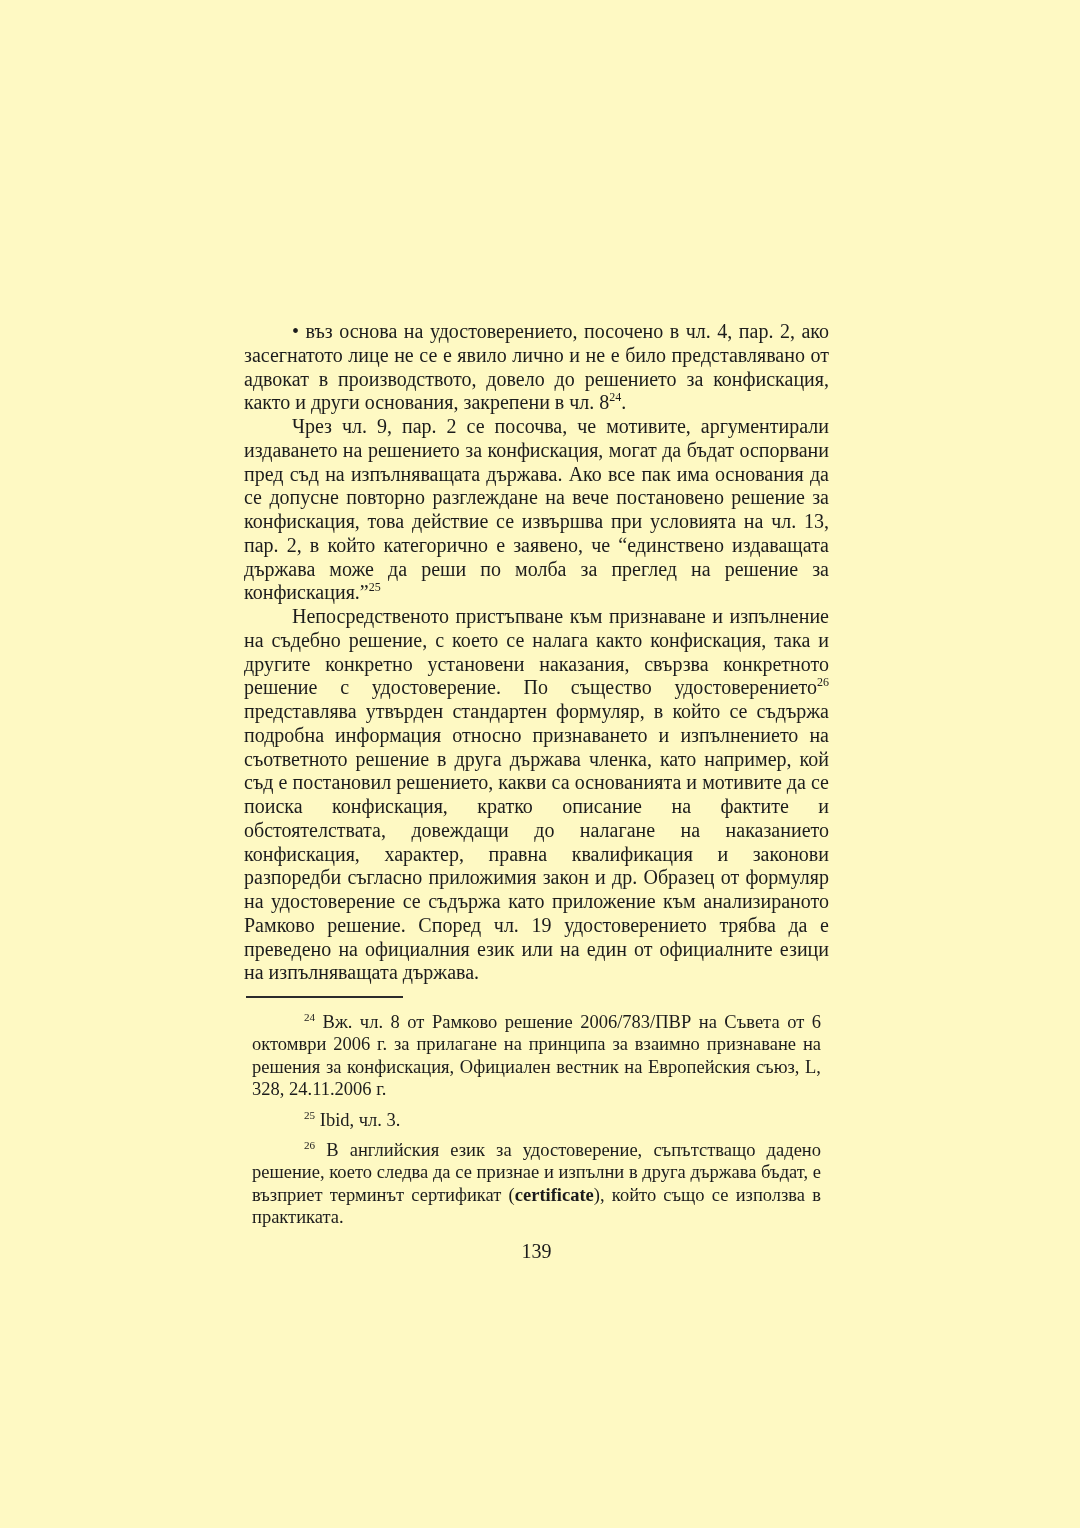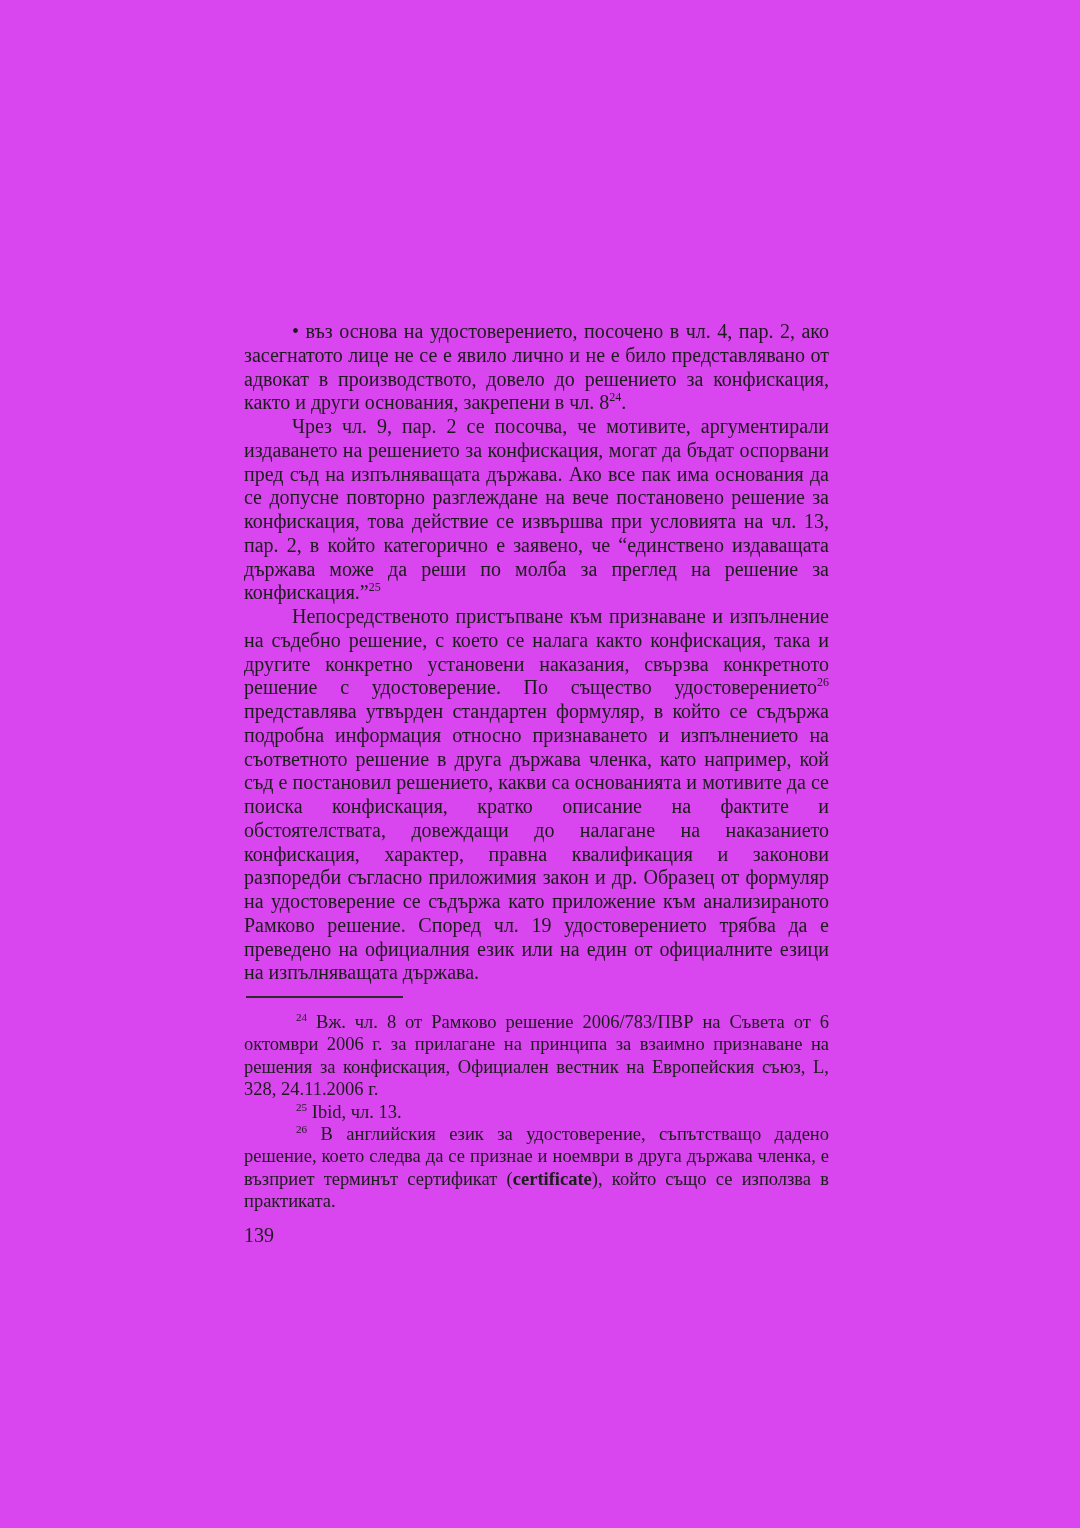--- a/index.html
+++ b/index.html
@@ -4,21 +4,21 @@
 <style>
   html, body {
     margin: 0;
     padding: 0;
     background: #ffffff;
   }
   .page {
     position: relative;
     width: 1080px;
     height: 1528px;
-    background: #d946ef;
+    background: #fef9c3;
     font-family: "Liberation Serif", serif;
     color: #1c1c1c;
     overflow: hidden;
   }
   .content {
     margin-left: 244px;
     padding-top: 320px;
     width: 585px;
   }
   .body-text p {
@@ -40,47 +40,48 @@
     font-weight: bold;
   }
   .fn-rule {
     width: 157px;
     height: 2px;
     background: #2b2b2b;
     margin: 11px 0 13px 2px;
     border: none;
   }
   .footnotes p {
-    margin: 0;
+    margin: 8px;
     text-align: justify;
     text-indent: 52px;
     font-size: 18.5px;
     line-height: 22.4px;
   }
   .page-number {
     margin-top: 10px;
+    text-align: center;
     font-size: 20px;
     line-height: 24px;
   }
 </style>
 </head>
 <body>
 
 <div class="page">
   <div class="content">
 
     <div class="body-text">
       <p><span>• въз основа на удостоверението, посочено в чл. 4, пар. 2, ако засегнатото лице не се е явило лично и не е било представлявано от адвокат в производството, довело до решението за конфискация, както и други основания, закрепени в чл. 8</span><sup>24</sup><span>.</span></p>
       <p><span>Чрез чл. 9, пар. 2 се посочва, че мотивите, аргументирали издаването на решението за конфискация, могат да бъдат оспорвани пред съд на изпълняващата държава. Ако все пак има основания да се допусне повторно разглеждане на вече постановено решение за конфискация, това действие се извършва при условията на чл. 13, пар. 2, в който категорично е заявено, че “единствено издаващата държава може да реши по молба за преглед на решение за конфискация.”</span><sup>25</sup></p>
       <p><span>Непосредственото пристъпване към признаване и изпълнение на съдебно решение, с което се налага както конфискация, така и другите конкретно установени наказания, свързва конкретното решение с удостоверение. По същество удостоверението</span><sup>26</sup><span> представлява утвърден стандартен формуляр, в който се съдържа подробна информация относно признаването и изпълнението на съответното решение в друга държава членка, като например, кой съд е постановил решението, какви са основанията и мотивите да се поиска конфискация, кратко описание на фактите и обстоятелствата, довеждащи до налагане на наказанието конфискация, характер, правна квалификация и законови разпоредби съгласно приложимия закон и др. Образец от формуляр на удостоверение се съдържа като приложение към анализираното Рамково решение. Според чл. 19 удостоверението трябва да е преведено на официалния език или на един от официалните езици на изпълняващата държава.</span></p>
     </div>
 
     <div class="footnotes">
       <div class="fn-rule"></div>
       <p><sup>24</sup><span> Вж. чл. 8 от Рамково решение 2006/783/ПВР на Съвета от 6 октомври 2006 г. за прилагане на принципа за взаимно признаване на решения за конфискация, Официален вестник на Европейския съюз, L, 328, 24.11.2006 г.</span></p>
-      <p><sup>25</sup><span>  Ibid, чл. 13.</span></p>
-      <p><sup>26</sup><span> В английския език за удостоверение, съпътстващо дадено решение, което следва да се признае и  ноември в друга държава членка, е възприет терминът сертификат (</span><b class="bi">certificate</b><span>), който също се използва в практиката.</span></p>
+      <p><sup>25</sup><span>  Ibid, чл. 3.</span></p>
+      <p><sup>26</sup><span> В английския език за удостоверение, съпътстващо дадено решение, което следва да се признае и  изпълни в друга държава бъдат, е възприет терминът сертификат (</span><b class="bi">certificate</b><span>), който също се използва в практиката.</span></p>
     </div>
 
     <div class="page-number">139</div>
 
   </div>
 </div>
 
 </body></html>

